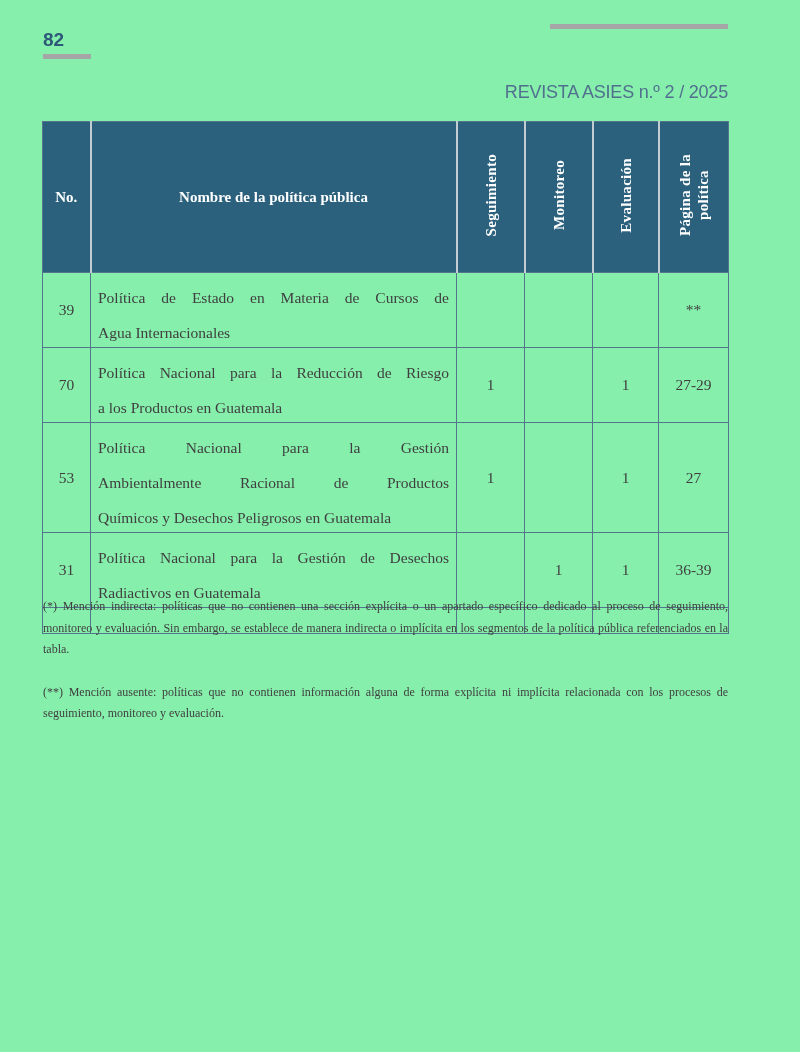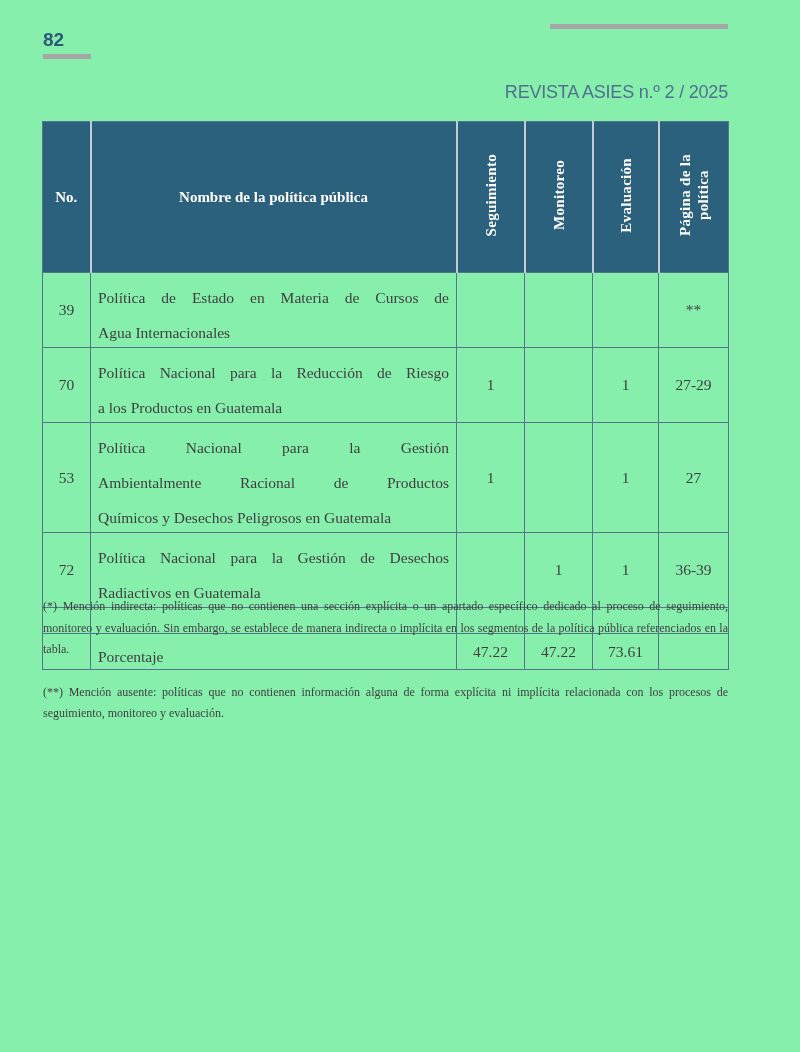--- a/index.html
+++ b/index.html
@@ -129,48 +129,38 @@
             <div class="nline jl">Política Nacional para la Gestión</div>
             <div class="nline jl">Ambientalmente Racional de Productos</div>
             <div class="nline">Químicos y Desechos Peligrosos en Guatemala</div>
           </td>
           <td>1</td>
           <td></td>
           <td>1</td>
           <td>27</td>
         </tr>
         <tr class="policy">
-          <td>72</td>
+          <td>31</td>
           <td class="name-cell">
             <div class="nline jl">Política Nacional para la Gestión de Desechos</div>
             <div class="nline">Radiactivos en Guatemala</div>
           </td>
           <td></td>
           <td>1</td>
           <td>1</td>
           <td>36-39</td>
         </tr>
         <tr class="spacer">
           <td></td>
           <td class="name-cell"></td>
           <td></td>
           <td></td>
           <td></td>
           <td></td>
         </tr>
-        <tr class="percent">
-          <td></td>
-          <td class="name-cell">
-            <div class="nline">Porcentaje</div>
-          </td>
-          <td>47.22</td>
-          <td>47.22</td>
-          <td>73.61</td>
-          <td></td>
-        </tr>
       </tbody>
   </table>
 
   <div class="footnotes">
     <p class="footnote">(*) Mención indirecta: políticas que no contienen una sección explícita o un apartado específico dedicado al proceso de seguimiento, monitoreo y evaluación. Sin embargo,  se establece de manera indirecta o implícita en los segmentos de la política pública referenciados en la tabla.</p>
     <p class="footnote">(**) Mención ausente: políticas que no contienen información alguna de forma explícita ni implícita relacionada con los procesos de seguimiento, monitoreo y evaluación.</p>
   </div>
 
 </div>
 

